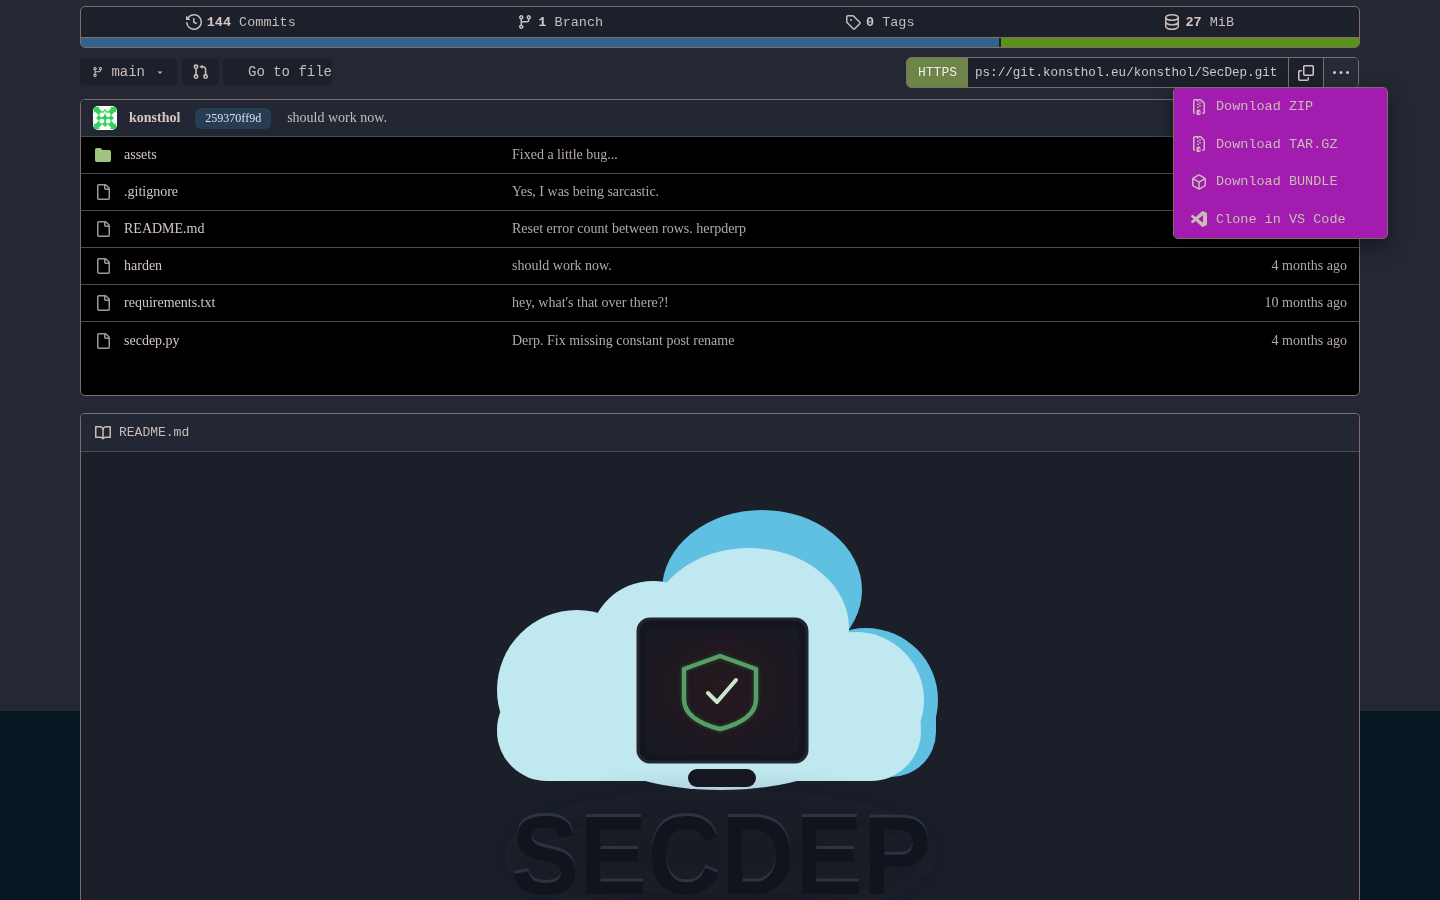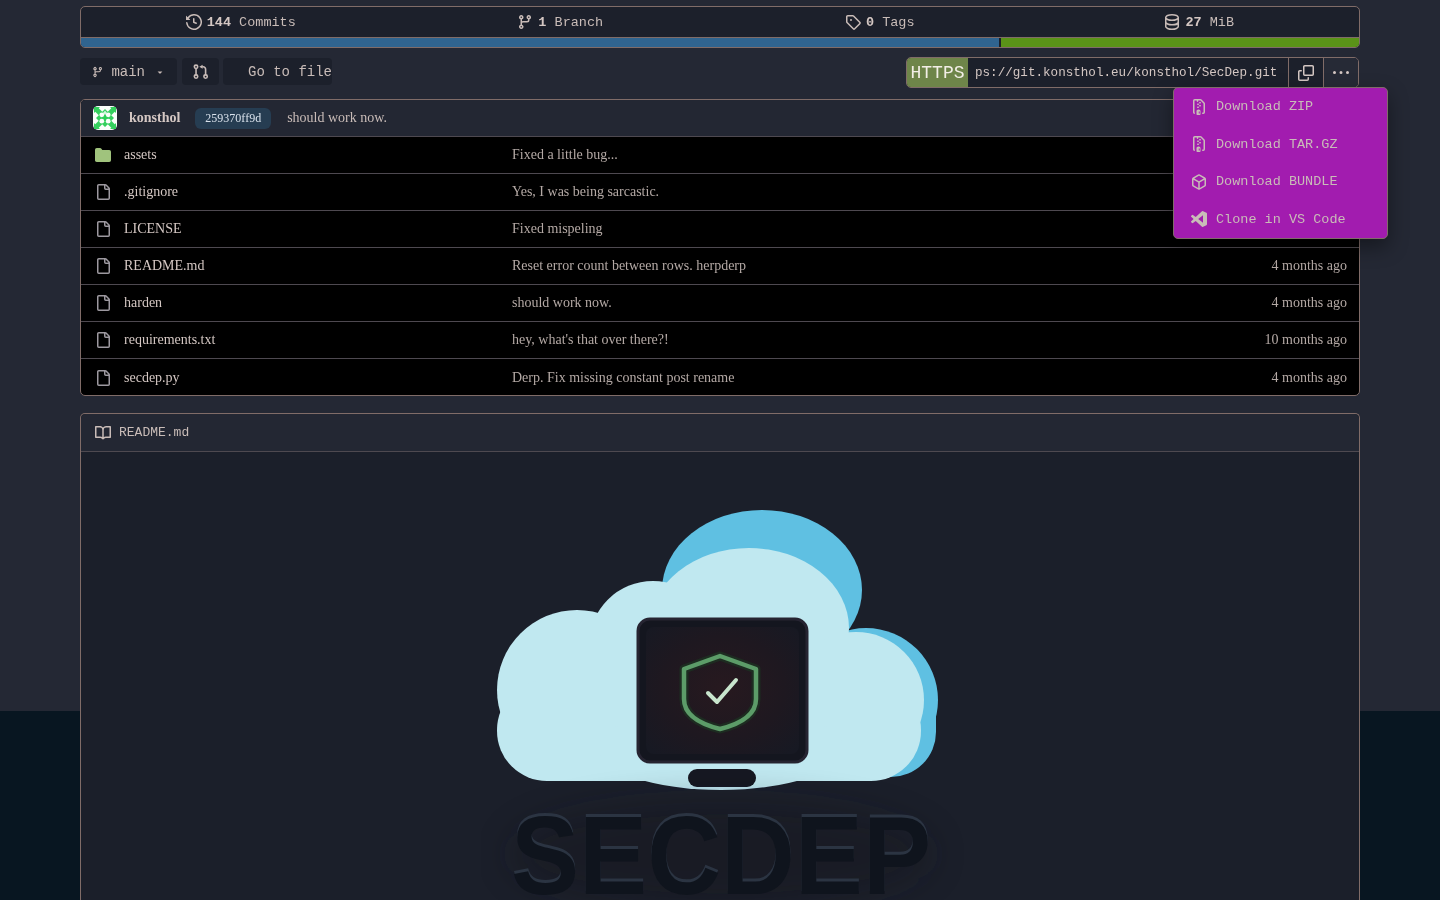--- a/index.html
+++ b/index.html
@@ -23,21 +23,21 @@
 
 
 .btn { position:absolute; top:58px; height:27px; background:#1c202b; border:none;
   border-radius:4px; display:flex; align-items:center; color:#c9bcb8; font-size:14px; gap:8px; }
 #btn-branch { left:80px; width:97px; padding:0 12px; }
 #btn-compare { left:182px; width:37px; justify-content:center; }
 #btn-goto { left:223px; width:109px; justify-content:flex-end; }
 
 #clonegrp { left:906px; top:57px; width:453px; height:31px; display:flex;
   border:1px solid #806c68; border-radius:5px; overflow:hidden; background:#1c202b; }
-#https { width:61px; background:#6e8549; color:#f2eee6; font-size:18px;
+#https { width:61px; background:#6e8549; color:#f2eee6; font-size:13px;
   display:flex; align-items:center; justify-content:center; }
 #cloneurl { flex:1; display:flex; align-items:center; overflow:hidden;
   color:#d4c7c3; font-size:14px; position:relative; }
 #cloneurl span { position:absolute; left:7px; white-space:pre; font-size:12.6px; }
 .cbtn { width:35px; display:flex; align-items:center; justify-content:center;
   border-left:1px solid #806c68; color:#d4c7c3; }
 
 
 #files { left:80px; top:99px; width:1280px; height:297px;
   border:1px solid #806c68; border-radius:5px; background:#000000; overflow:hidden;font-family:Liberation Serif, serif; }
@@ -201,27 +201,20 @@
       <svg class="ficon" width="16" height="16" viewBox="0 0 16 16">
         <use href="#i-file" class="oct"></use>
       </svg>
       <span class="fname">.gitignore</span>
       <span class="fmsg">Yes, I was being sarcastic.</span>
     </div>
   <div class="frow">
       <svg class="ficon" width="16" height="16" viewBox="0 0 16 16">
         <use href="#i-file" class="oct"></use>
       </svg>
-      <span class="fname">LICENSE</span>
-      <span class="fmsg">Fixed mispeling</span>
-    </div>
-  <div class="frow">
-      <svg class="ficon" width="16" height="16" viewBox="0 0 16 16">
-        <use href="#i-file" class="oct"></use>
-      </svg>
       <span class="fname">README.md</span>
       <span class="fmsg">Reset error count between rows. herpderp</span>
       <span class="fage">4 months ago</span>
     </div>
   <div class="frow">
       <svg class="ficon" width="16" height="16" viewBox="0 0 16 16">
         <use href="#i-file" class="oct"></use>
       </svg>
       <span class="fname">harden</span>
       <span class="fmsg">should work now.</span>

